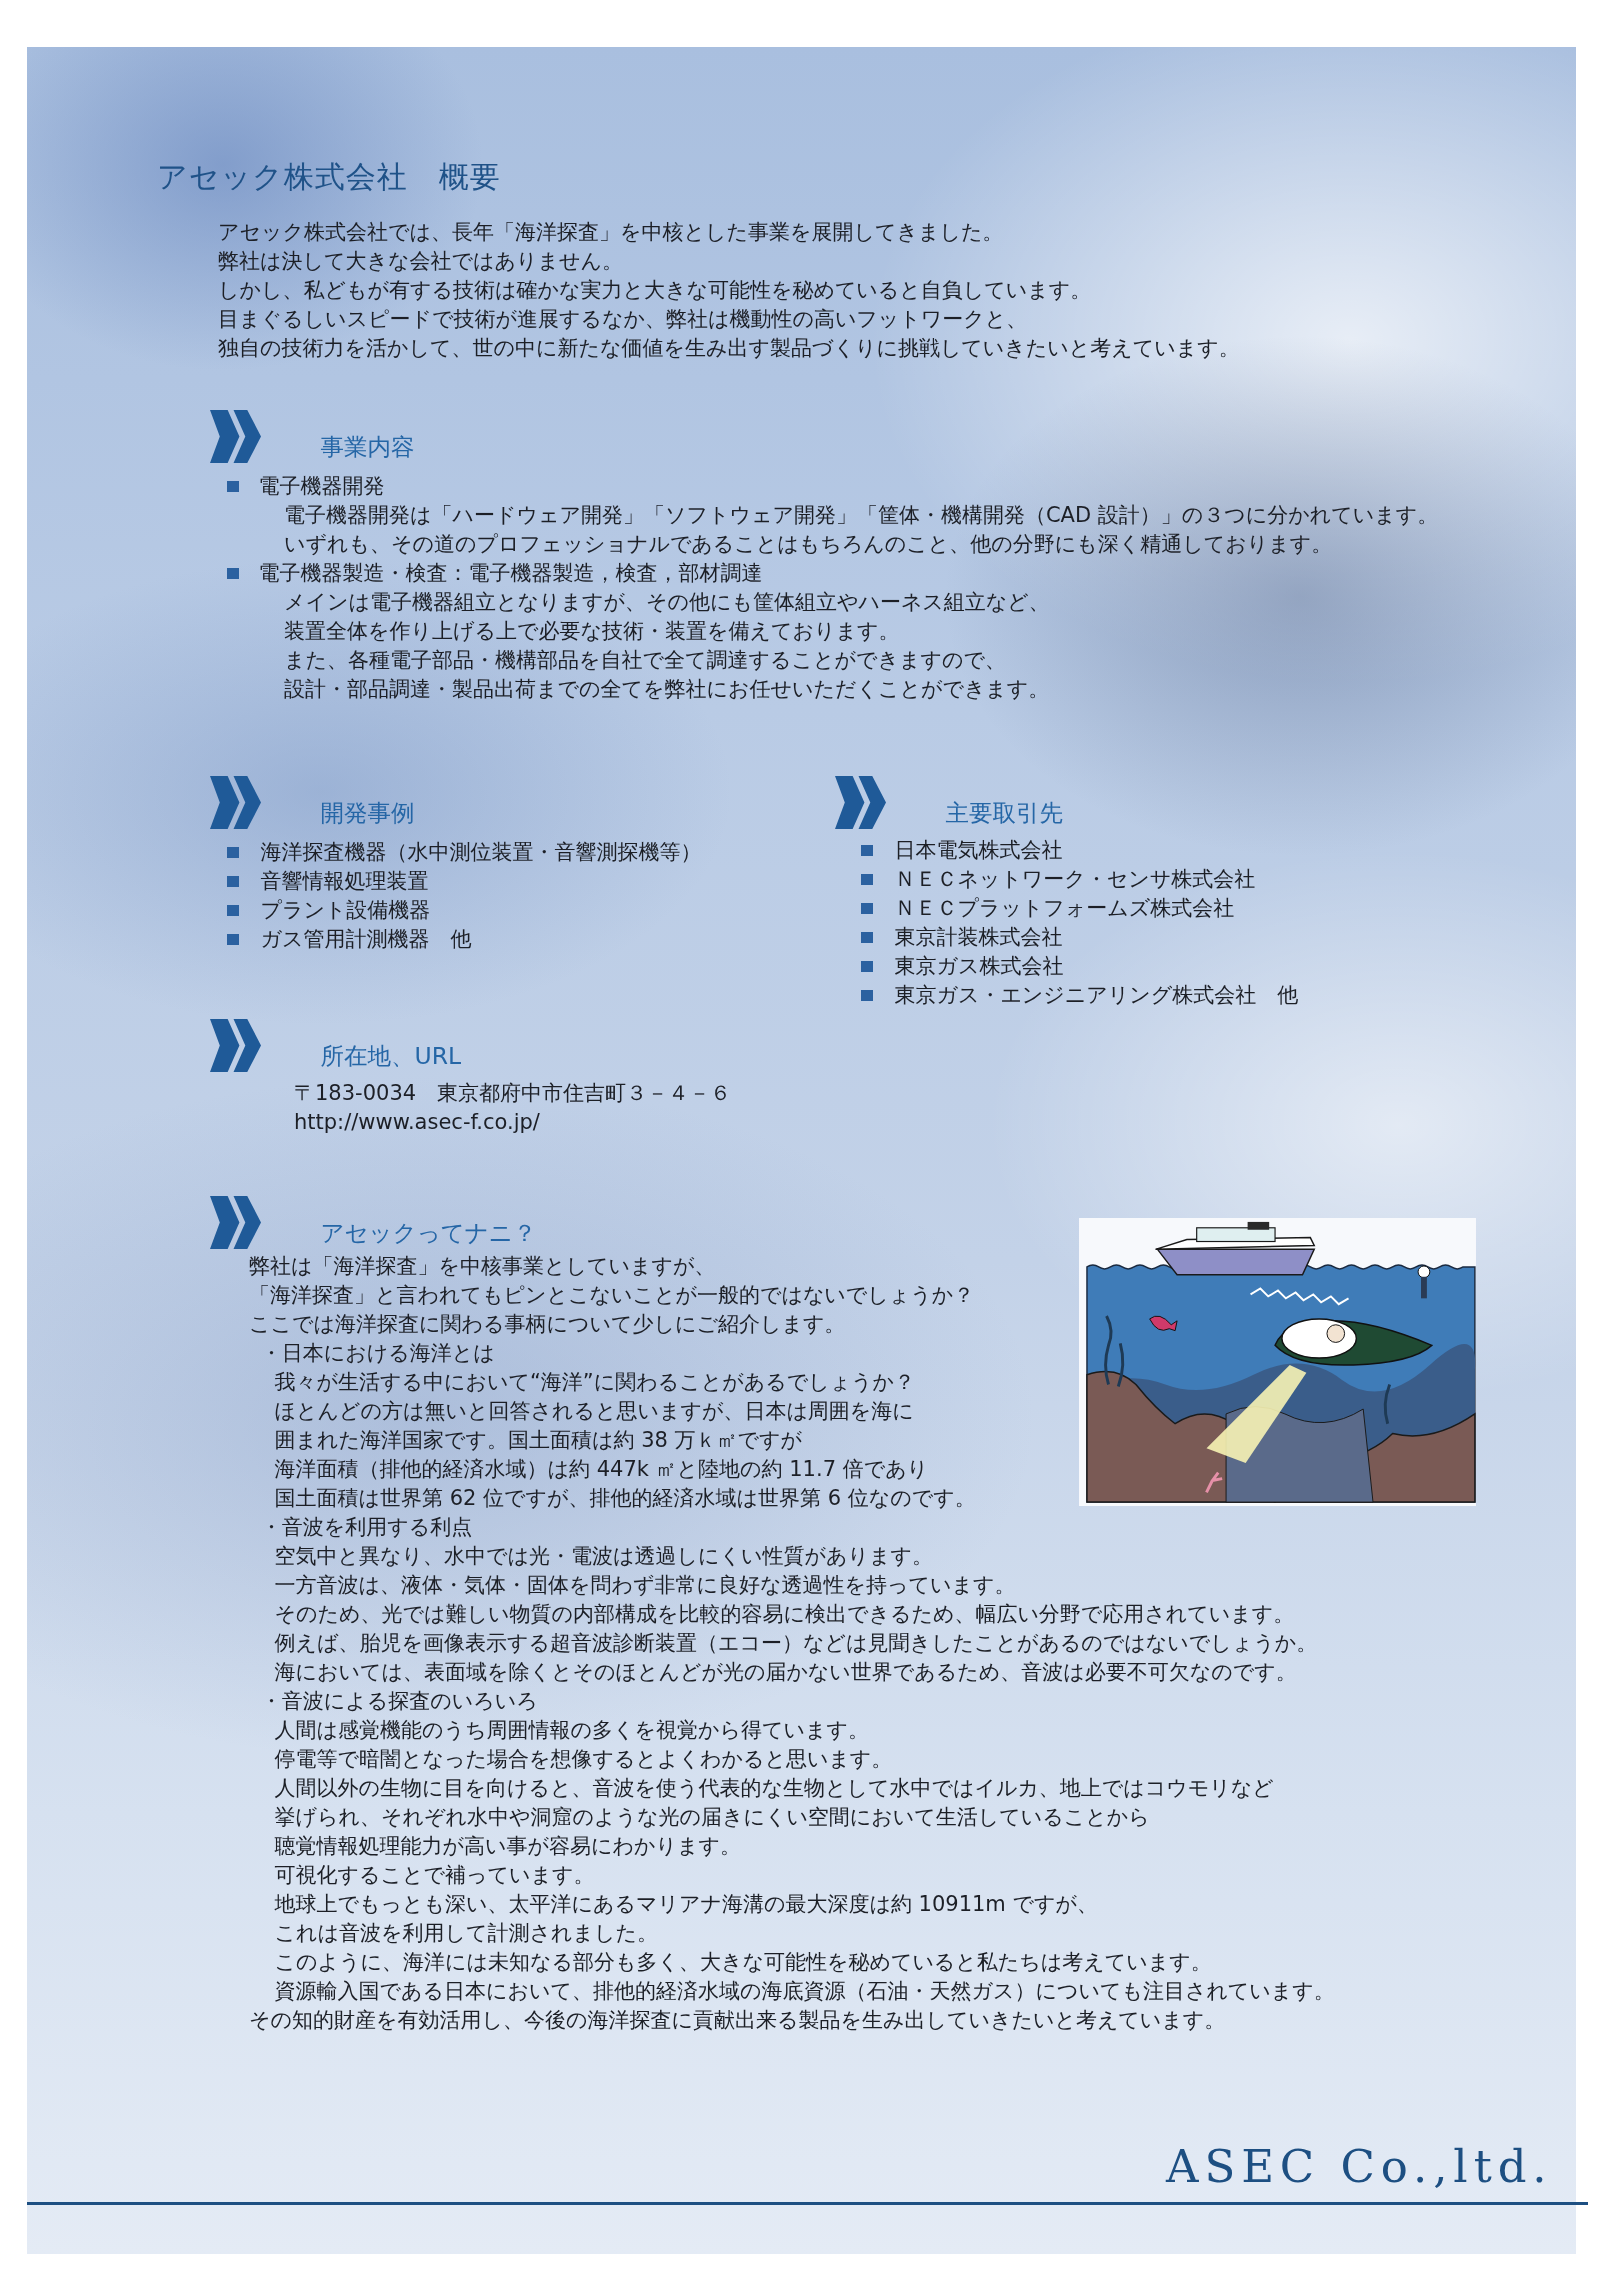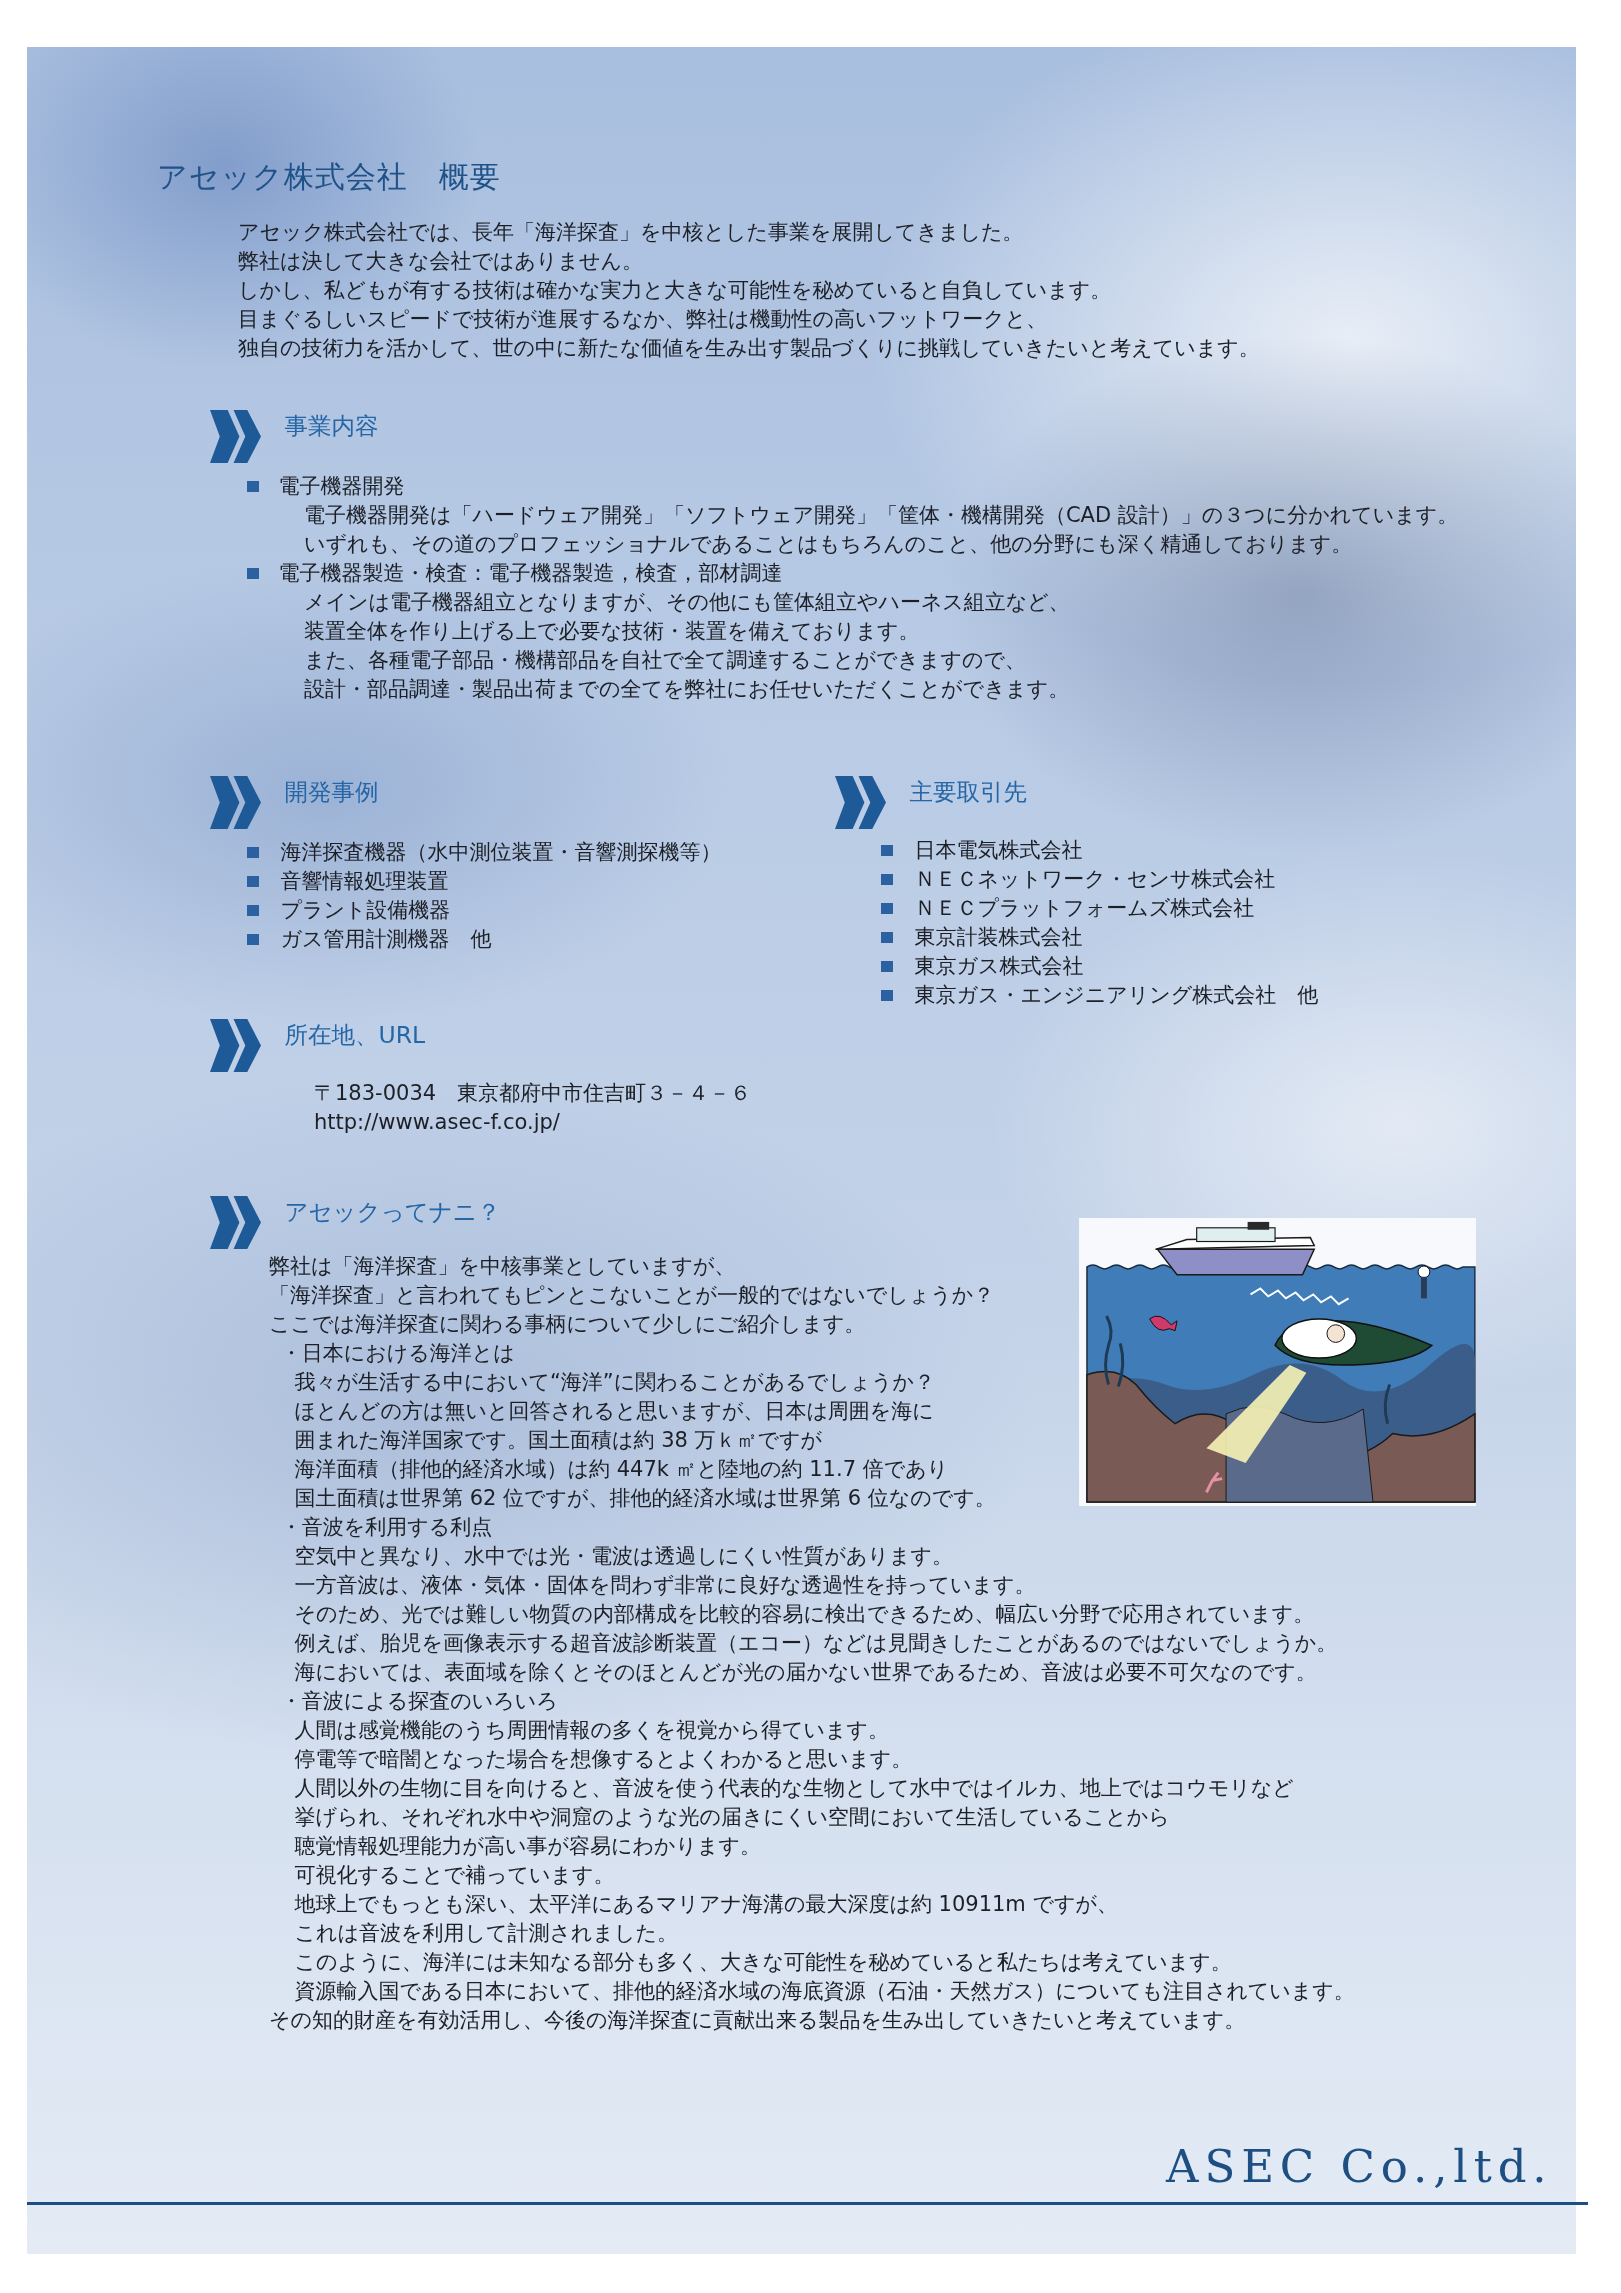--- a/index.html
+++ b/index.html
@@ -16,23 +16,23 @@
       radial-gradient(ellipse 588px 333px at 294px 745px, rgba(110,140,190,0.40), rgba(110,140,190,0) 70%),
       radial-gradient(ellipse 686px 490px at 1323px 294px, rgba(255,255,255,0.70), rgba(255,255,255,0) 70%),
       radial-gradient(ellipse 588px 392px at 1372px 1078px, rgba(255,255,255,0.55), rgba(255,255,255,0) 70%),
       radial-gradient(ellipse 882px 490px at 392px 1372px, rgba(120,145,190,0.35), rgba(120,145,190,0) 70%),
       linear-gradient(180deg, #a9bfdf 0%, #b9cbe5 30%, #c3d2e8 55%, #d6e1f0 80%, #e4ebf5 100%);
   }
   .abs { position: absolute; }
   .title {
     left: 157px; top: 157px; font-size: 30px; color: #1f5288; letter-spacing: 1px; white-space: pre;
   }
-  .lines { line-height: 29px; font-size: 21px; white-space: nowrap; margin-left: 20px; }
+  .lines { line-height: 29px; font-size: 21px; white-space: nowrap; }
   .lines div { height: 29px; }
-  .section-head { display: flex; align-items: flex-start; height: 53px; }
+  .section-head { display: flex; align-items: flex-end; height: 53px; gap: 36px; }
   .chevron { width: 51px; height: 53px; margin-right: 23.5px; flex-shrink: 0; }
   .section-head .label { font-size: 23.5px; color: #2566a6; white-space: nowrap; }
   .bullet-row { display: flex; align-items: center; height: 29px; }
   .sq { width: 11.8px; height: 11.8px; background: #2b61a0; margin-right: 19.6px; flex-shrink: 0; }
   .sq.lg { margin-right: 21.6px; }
   .illus {
     left: 1079px; top: 1218px; width: 397px; height: 288px; background: #f6f8fb; overflow: hidden;
   }
   .footer-logo {
     left: 1166px; top: 2140px; font-family: "DejaVu Serif", "Liberation Serif", serif;

